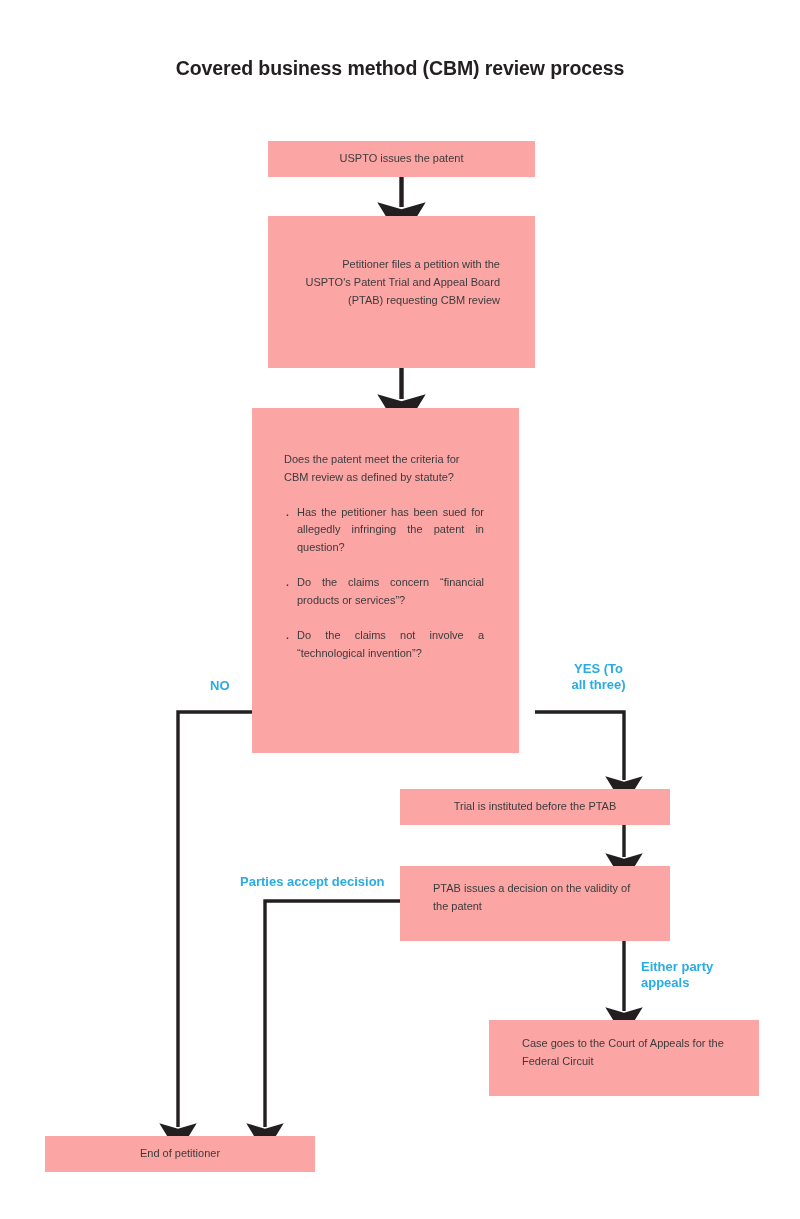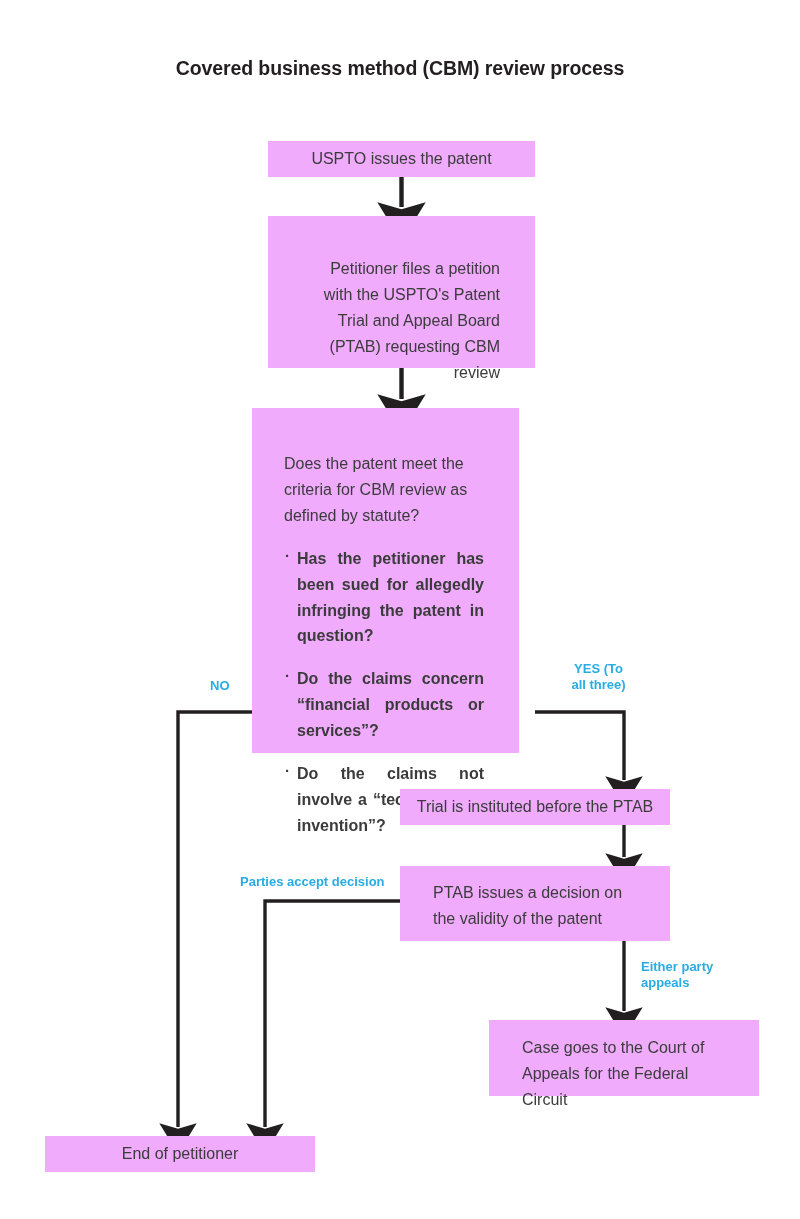--- a/index.html
+++ b/index.html
@@ -29,24 +29,24 @@
     font-size: 19.5px;
     font-weight: bold;
     color: #231f20;
     letter-spacing: -0.1px;
     margin-top: 10px;
   }
 
   
   .node {
     position: absolute;
-    background: #f0abfc;
+    background: #fca5a5;
     box-sizing: border-box;
     color: #3b3b3c;
-    font-size: 16px;
+    font-size: 11px;
     line-height: 1.62;
   }
   .node .txt {
     display: block;
     white-space: pre-line;
   }
   .node.center {
     display: flex;
     align-items: center;
     justify-content: center;
@@ -61,21 +61,21 @@
   #node-criteria .body { position:absolute; left:32px; top:43px; width:200px; }
   #node-trial      { left:400px; top:789px; width:270px; height:36px; }
   #node-ptab       { left:400px; top:866px; width:270px; height:75px; }
   #node-ptab .body { position:absolute; left:33px; top:14px; width:200px; }
   #node-appeals    { left:489px; top:1020px; width:270px; height:76px; }
   #node-appeals .body { position:absolute; left:33px; top:15px; width:205px; }
   #node-end        { left:45px; top:1136px; width:270px; height:36px; }
 
   
   .crit-head { margin: 0 0 17px 0; }
-  .bullets { margin: 0; padding: 0; list-style: none; font-weight: bold; }
+  .bullets { margin: 0; padding: 0; list-style: none; }
   .bullets li {
     position: relative;
     padding-left: 13px;
     margin-bottom: 17px;
     text-align: justify;
     text-align-last: left;
   }
   .bullets li:last-child { margin-bottom: 4px; }
   .bullets li::before {
     content: "\00B7";

